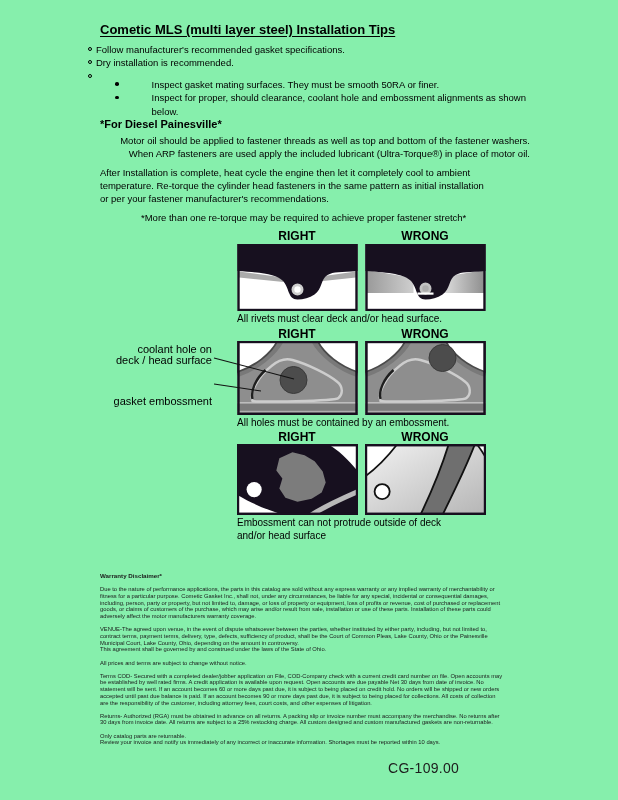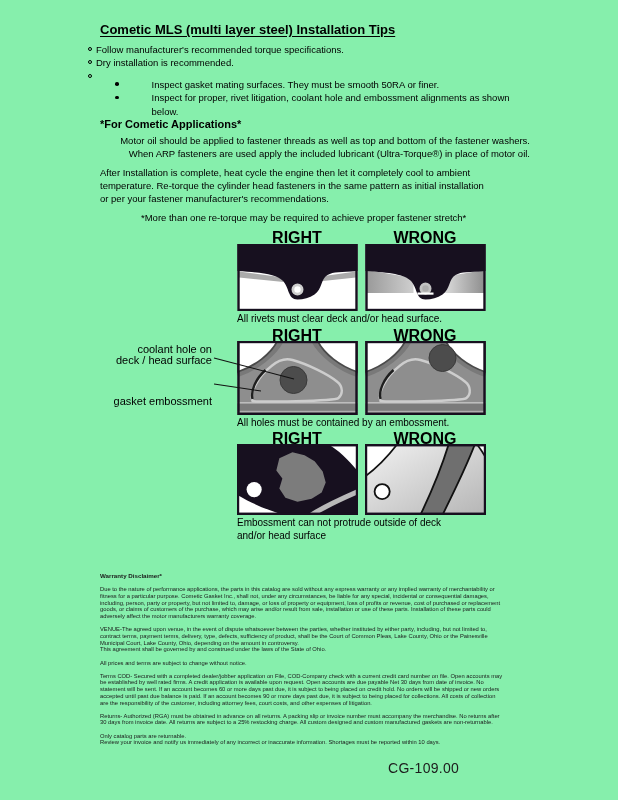--- a/index.html
+++ b/index.html
@@ -22,21 +22,21 @@
   }
   .sub-row { display:flex; align-items:flex-start; padding-left:27px;gap:29px; }
   .sub-row .fbullet {
     width:3.5px; height:3.5px; background:#000; border-radius:50%;
     margin:4.5px 4px 0 0; flex:0 0 auto;
   }
   .diesel-head { position:absolute; left:100px; top:118px; font-size:11px; font-weight:bold; color:#000; }
   .para { position:absolute; left:100px; width:430px; font-size:9.5px; line-height:13px; white-space:pre-line; color:#000; }
   .p1 { top:134px;text-align:right; } .p2 { top:166px; } .p3 { top:211px;margin-left:41px; }
 
-  .fig-label { position:absolute; width:120px; text-align:center; font-size:16px; font-weight:bold; color:#000; }
+  .fig-label { position:absolute; width:120px; text-align:center; font-size:12px; font-weight:bold; color:#000; }
   .fig-box { position:absolute; width:121px; }
   .fig-caption { position:absolute; left:237px; font-size:10px; line-height:12.5px; color:#000; white-space:pre-line; }
 
   .ann { position:absolute; left:98px; width:114px; text-align:right; font-size:11px; line-height:11px; color:#000; white-space:pre-line; }
   .ann1 { top:344px; } .ann2 { top:396px; }
   .leader { position:absolute; left:100px; top:340px; pointer-events:none; }
 
   .disclaimer { position:absolute; left:100px; top:573px; width:424px; font-size:5.8px; line-height:6.7px; color:#1a1a1a; }
   .disclaimer .dhead { font-weight:bold; font-size:6.2px; margin-bottom:6.5px; }
   .disclaimer p { white-space:pre-line; margin-bottom:6.5px; }
@@ -46,40 +46,40 @@
 </head>
 <body>
 
 <div class="page">
 
   <div class="title">Cometic MLS (multi layer steel) Installation Tips</div>
 
   <div class="tips">
     <div class="tip-row">
       <span class="obullet"></span>
-      <span>Follow manufacturer's recommended torque specifications.</span>
+      <span>Follow manufacturer's recommended gasket specifications.</span>
     </div>
     <div class="tip-row">
       <span class="obullet"></span>
       <span>Dry installation is recommended.</span>
     </div>
     <div class="tip-row">
       <span class="obullet"></span>
     </div>
     <div class="sub-row">
       <span class="fbullet"></span>
       <span>Inspect gasket mating surfaces.  They must be smooth 50RA or finer.</span>
     </div>
     <div class="sub-row">
       <span class="fbullet"></span>
-      <span>Inspect for proper, rivet litigation, coolant hole and embossment alignments as shown below.</span>
-    </div>
-  </div>
-
-  <div class="diesel-head">*For Cometic Applications*</div>
+      <span>Inspect for proper, should clearance, coolant hole and embossment alignments as shown below.</span>
+    </div>
+  </div>
+
+  <div class="diesel-head">*For Diesel Painesville*</div>
   <div class="para p1">Motor oil should be applied to fastener threads as well as top and bottom of the fastener washers.
 When ARP fasteners are used apply the included lubricant (Ultra-Torque®) in place of motor oil.</div>
   <div class="para p2">After Installation is complete, heat cycle the engine then let it completely cool to ambient
 temperature. Re-torque the cylinder head fasteners in the same pattern as initial installation
 or per your fastener manufacturer's recommendations.</div>
   <div class="para p3">*More than one re-torque may be required to achieve proper fastener stretch*</div>
 
   <div class="fig-label" style="left:237px; top:229px;">RIGHT</div>
   <div class="fig-label" style="left:365px; top:229px;">WRONG</div>
 

